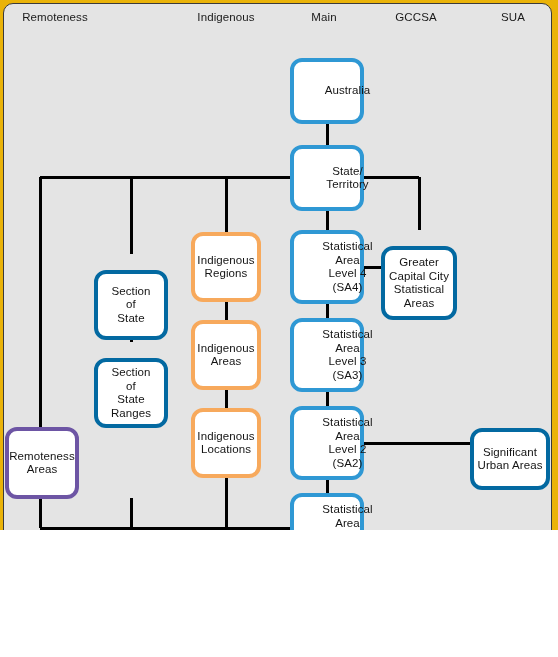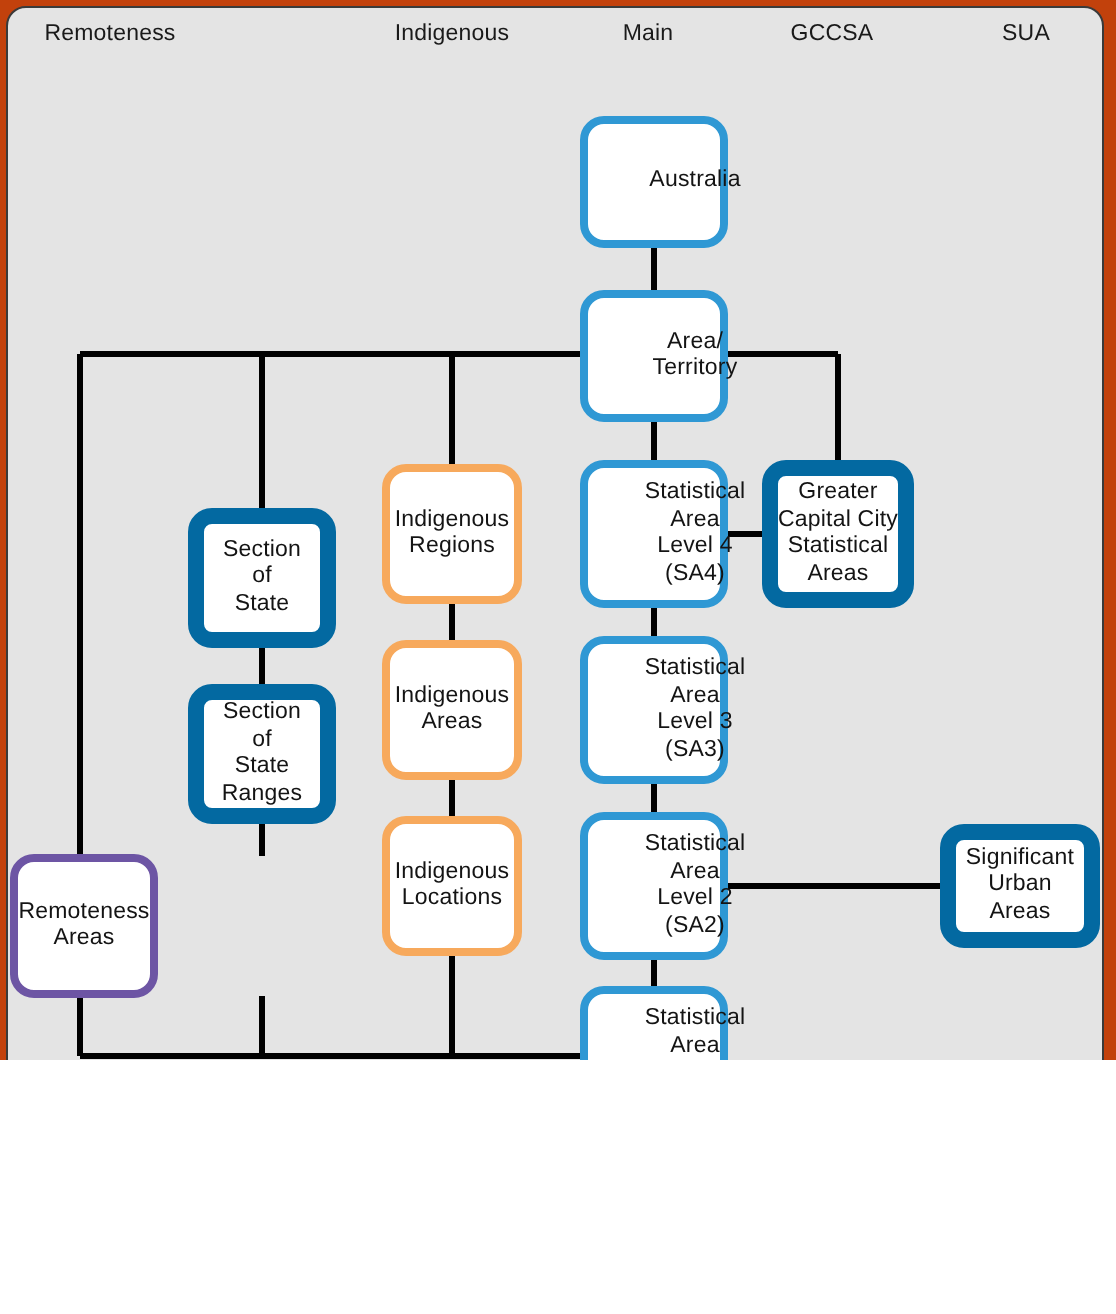--- a/index.html
+++ b/index.html
@@ -8,21 +8,21 @@
     background: #ffffff;
   }
   body {
     font-family: "Liberation Sans", sans-serif;
   }
   #canvas {
     position: relative;
     width: 558px;
     height: 530px;
     overflow: hidden;
-    background: #c2410c;
+    background: #eab308;
   }
   #panel {
     position: absolute;
     left: 3px;
     top: 3px;
     width: 549px;
     height: 648px;
     background: #e4e4e4;
     border: 1px solid #3a3a3a;
     border-radius: 10px;
@@ -55,21 +55,21 @@
     justify-content: center;
     text-align: center;
     font-size: 11.5px;
     line-height: 13.5px;
     color: #141414;
     white-space: pre-line;
     letter-spacing: 0.1px;
     z-index: 5;
   }
   .node-blue   { border: 4px solid #2f98d4; padding-left: 41px; }
-  .node-pink   { border: 8px solid #0369a1; }
+  .node-pink   { border: 4px solid #0369a1; margin-top: 16px; }
   .node-orange { border: 4px solid #f7a95c; }
   .node-purple { border: 4px solid #6d55a4; }
 </style>
 </head>
 <body>
 
 <div id="canvas">
   <div id="panel"></div>
 
   <div class="col-header" style="left:10px; top:10px; width:90px;">Remoteness</div>
@@ -107,21 +107,21 @@
       <line x1="364" y1="177" x2="419" y2="177"></line>
       <line x1="419" y1="177" x2="419" y2="230"></line>
 
       <line x1="364" y1="267" x2="381" y2="267"></line>
 
       <line x1="364" y1="443" x2="470" y2="443"></line>
     </g>
   </svg>
 
   <div class="node node-blue" style="left:290px; top:58px; width:74px; height:66px;">Australia</div>
-  <div class="node node-blue" style="left:290px; top:145px; width:74px; height:66px;">Area/
+  <div class="node node-blue" style="left:290px; top:145px; width:74px; height:66px;">State/
 Territory</div>
   <div class="node node-blue" style="left:290px; top:230px; width:74px; height:74px;">Statistical
 Area
 Level 4
 (SA4)</div>
   <div class="node node-blue" style="left:290px; top:318px; width:74px; height:74px;">Statistical
 Area
 Level 3
 (SA3)</div>
   <div class="node node-blue" style="left:290px; top:406px; width:74px; height:74px;">Statistical

